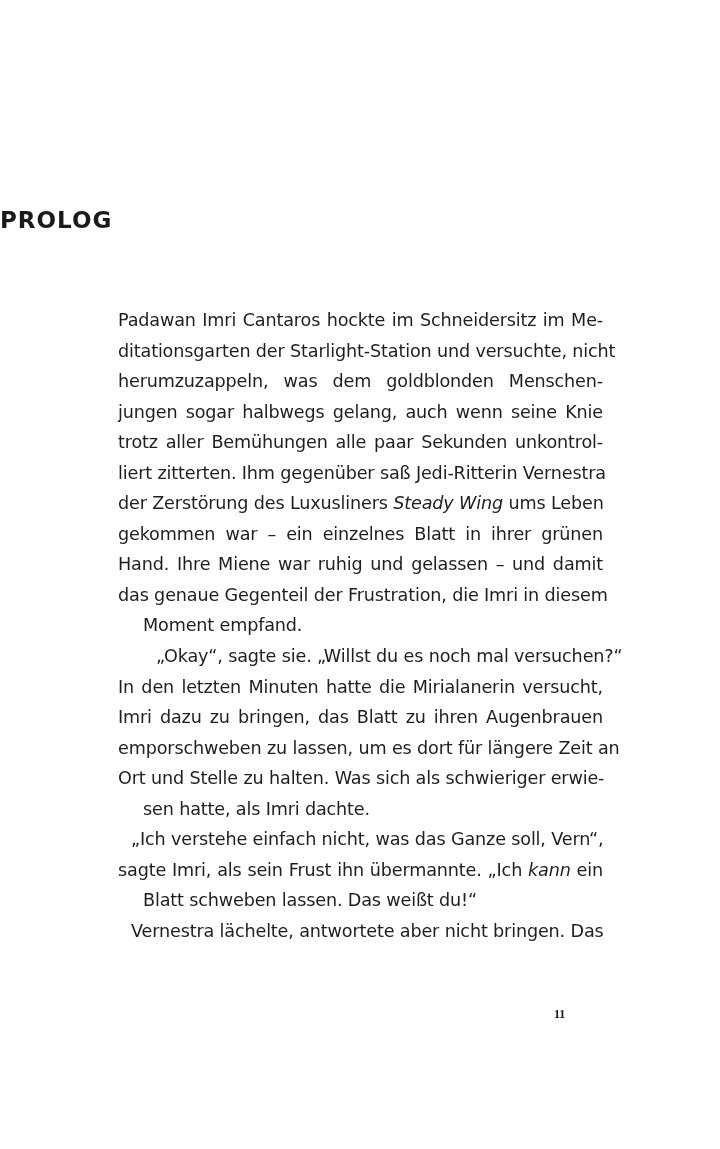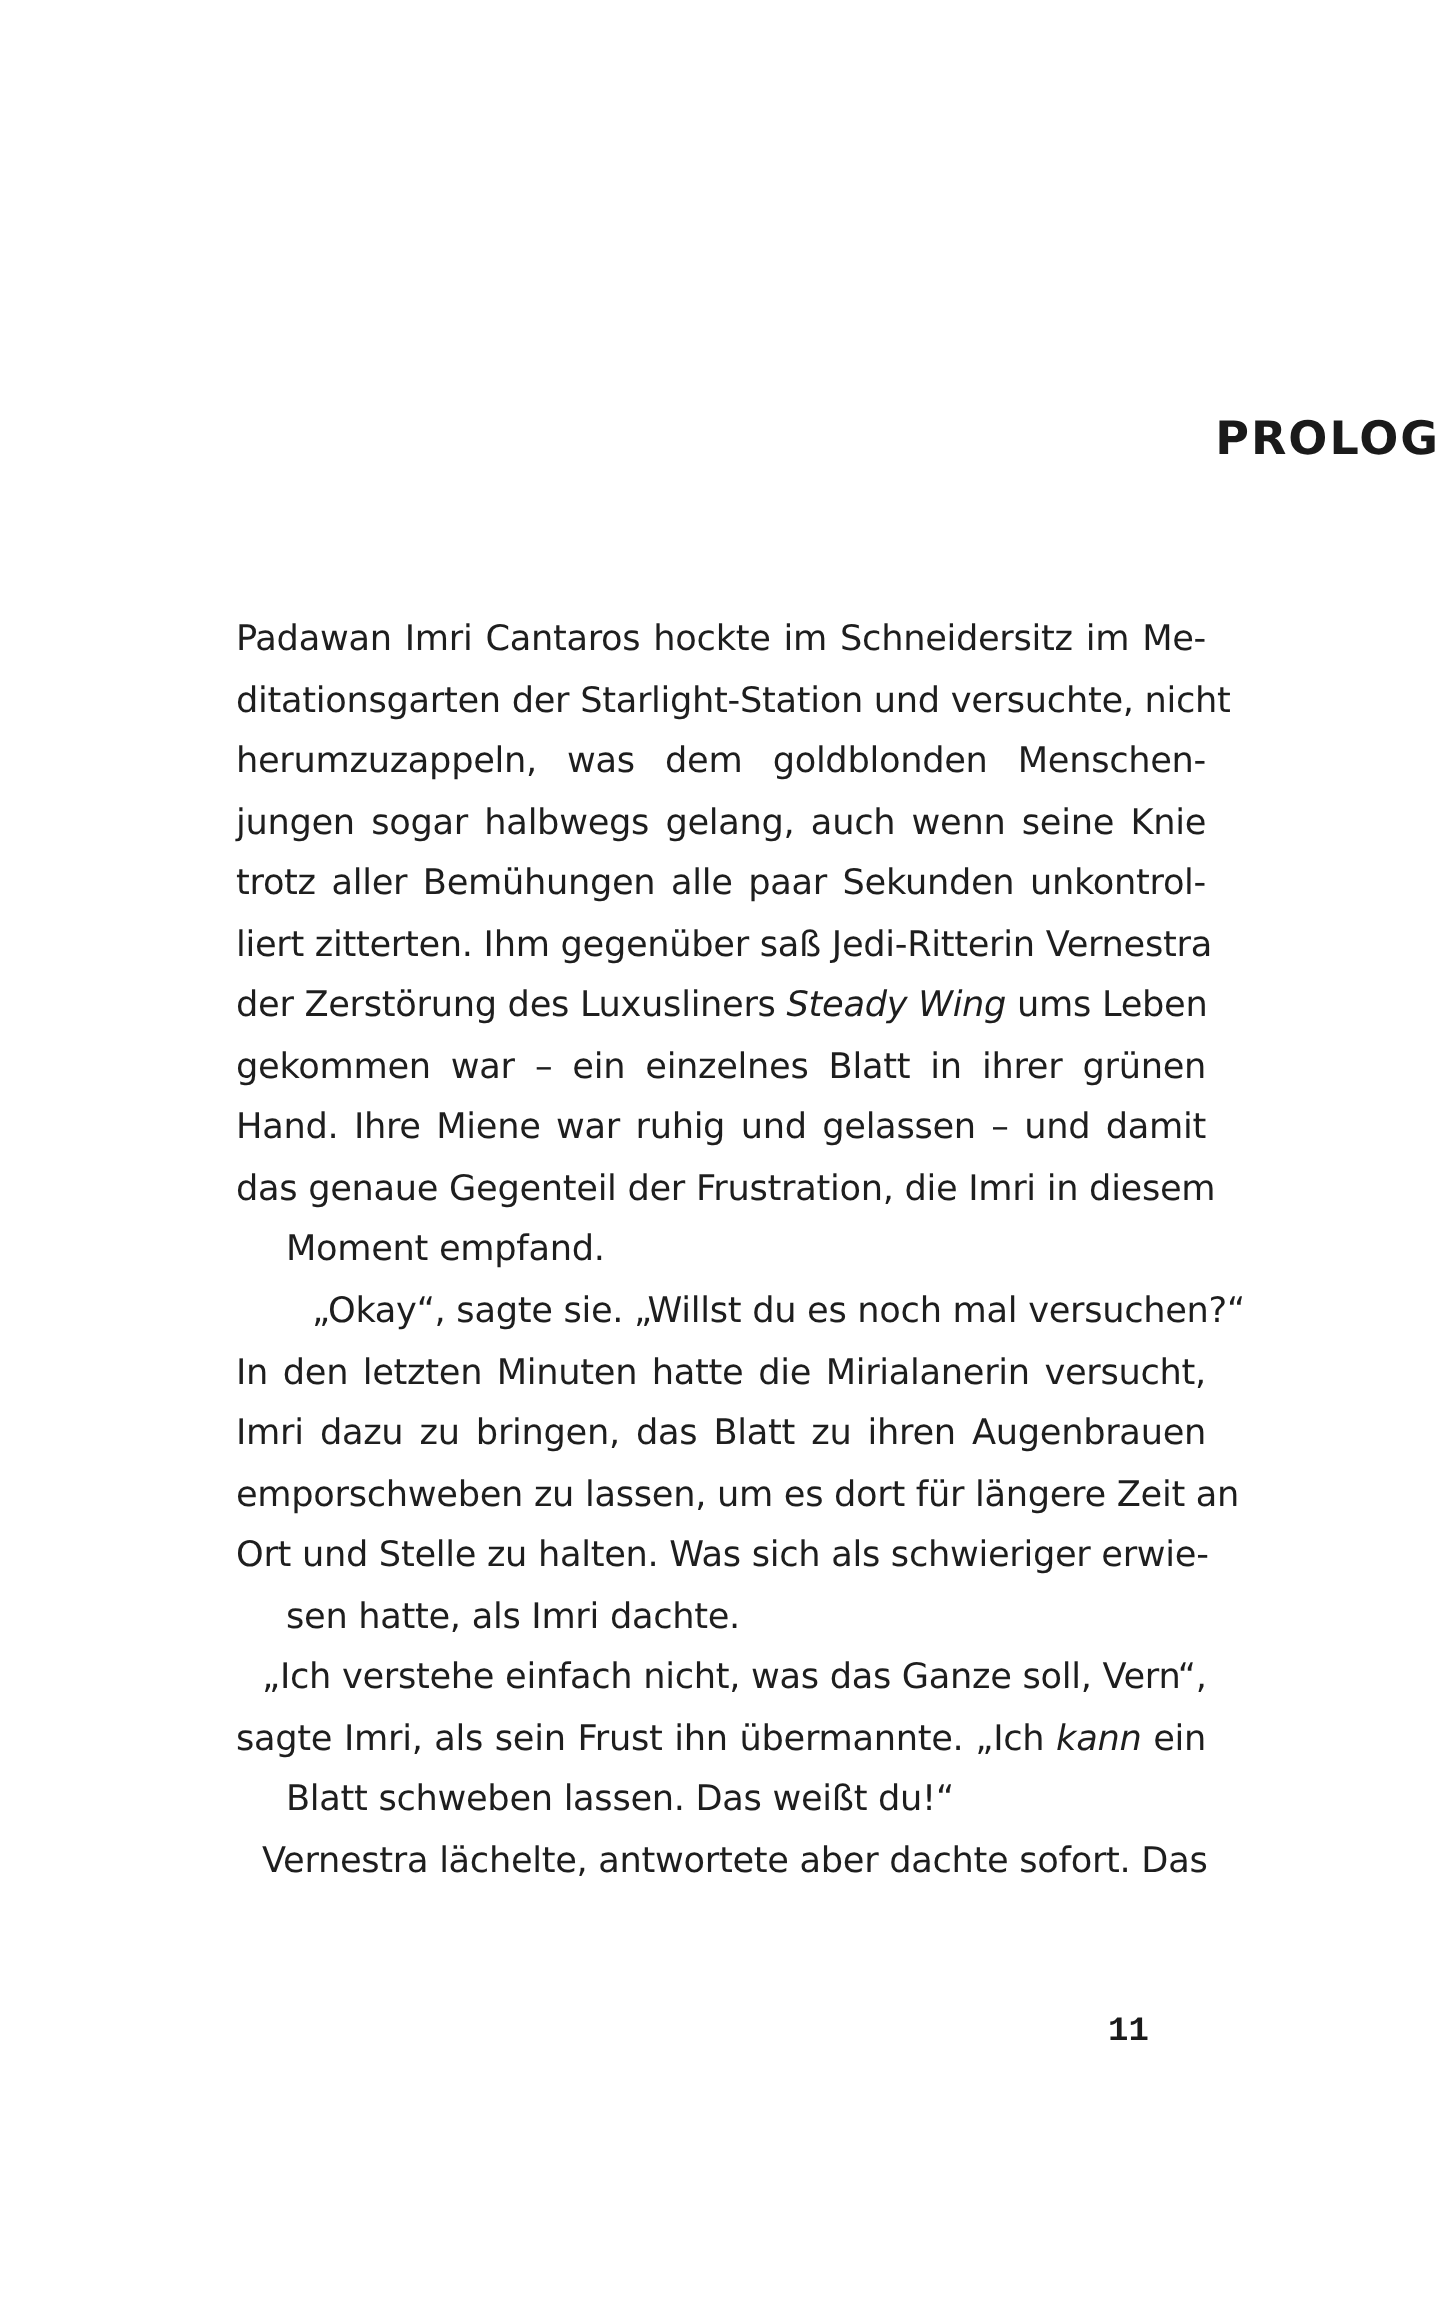--- a/index.html
+++ b/index.html
@@ -1,29 +1,29 @@
 <!DOCTYPE html>
 <html><head>
 <meta charset="utf-8">
 <style>
   html, body { margin: 0; padding: 0; background: #ffffff; }
   body { width: 720px; height: 1149px; position: relative; overflow: hidden;
          font-family: "DejaVu Sans", sans-serif; color: #1e1e1e; }
-  .title { position: absolute; top: 207px; left: 0; width: 720px; text-align: right;
+  .title { position: absolute; top: 207px; left: 0; width: 720px; text-align: left;
            font-family: "DejaVu Sans", sans-serif; font-weight: bold; font-size: 23px;
            letter-spacing: 1px; color: #1a1a1a; }
   .body-text { position: absolute; top: 305px; left: 118px; width: 485px; }
   .line { display: block; height: 30.55px; line-height: 30.55px; font-size: 17.6px;
           white-space: nowrap; text-align: justify; text-align-last: justify;
           letter-spacing: -0.15px; }
   .line.last { text-align-last: left; margin-left: 25px; }
   .line.indent { padding-left: 13px; }
   .line .it { font-style: italic; margin-top: 12px; }
   .page-num { position: absolute; top: 1007px; left: 554px; font-weight: bold;
-              font-size: 17px; color: #1a1a1a; font-family: Liberation Mono, monospace; }
+              font-size: 12px; color: #1a1a1a; font-family: Liberation Serif, serif; }
 </style>
 </head>
 <body>
 
 <div class="title">PROLOG</div>
 
 <div class="body-text">
   <span class="line">Padawan Imri Cantaros hockte im Schneidersitz im Me-</span>
   <span class="line">ditationsgarten der Starlight-Station und versuchte, nicht</span>
   <span class="line">herumzuzappeln, was dem goldblonden Menschen-</span>
@@ -37,16 +37,16 @@
   <span class="line last">Moment empfand.</span>
   <span class="line indent last">„Okay“, sagte sie. „Willst du es noch mal versuchen?“</span>
   <span class="line">In den letzten Minuten hatte die Mirialanerin versucht,</span>
   <span class="line">Imri dazu zu bringen, das Blatt zu ihren Augenbrauen</span>
   <span class="line">emporschweben zu lassen, um es dort für längere Zeit an</span>
   <span class="line">Ort und Stelle zu halten. Was sich als schwieriger erwie-</span>
   <span class="line last">sen hatte, als Imri dachte.</span>
   <span class="line indent">„Ich verstehe einfach nicht, was das Ganze soll, Vern“,</span>
   <span class="line"><span>sagte Imri, als sein Frust ihn übermannte. „Ich </span><span class="it">kann</span><span> ein</span></span>
   <span class="line last">Blatt schweben lassen. Das weißt du!“</span>
-  <span class="line indent">Vernestra lächelte, antwortete aber dachte sofort. Das</span>
+  <span class="line indent">Vernestra lächelte, antwortete aber nicht bringen. Das</span>
 </div>
 
 <div class="page-num">11</div>
 
 </body></html>

